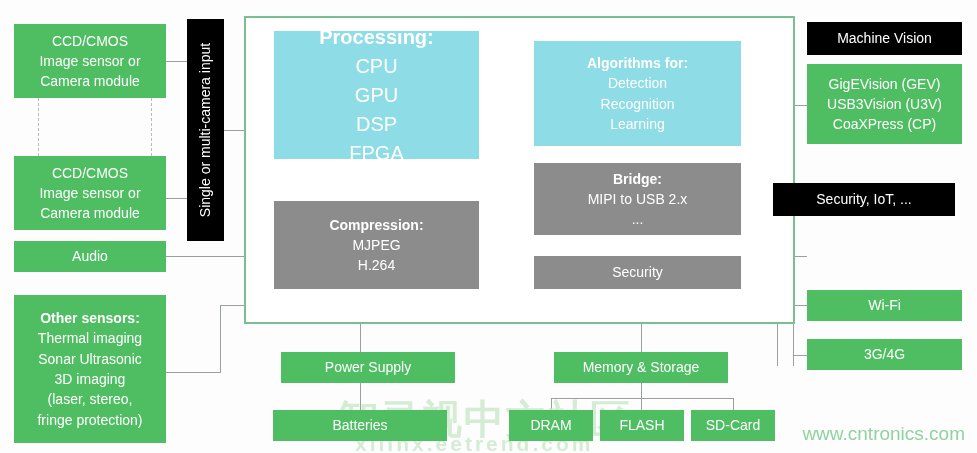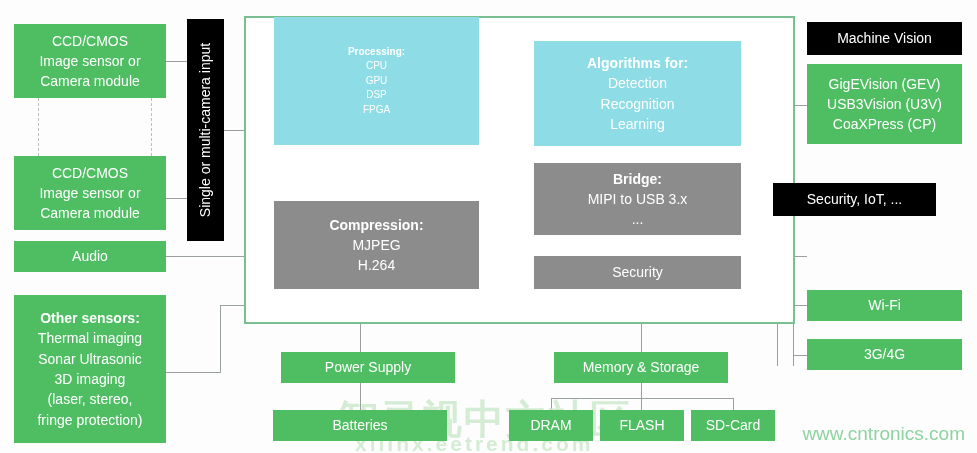--- a/index.html
+++ b/index.html
@@ -153,21 +153,21 @@
     <span class="ln">Sonar Ultrasonic</span>
     <span class="ln">3D imaging</span>
     <span class="ln">(laser, stereo,</span>
     <span class="ln">fringe protection)</span>
   </div>
 
   <div id="cam-input-bar">
     <span>Single or multi-camera input</span>
   </div>
 
-  <div class="blk cyan" style="left:274px;top:17px;width:205px;height:128px;font-size:10px;">
+  <div class="blk cyan" style="left:274px;top:31px;width:205px;height:128px;font-size:20px;">
     <span class="ttl">Processing:</span>
     <span class="ln">CPU</span>
     <span class="ln">GPU</span>
     <span class="ln">DSP</span>
     <span class="ln">FPGA</span>
   </div>
 
   <div class="blk gray" style="left:274px;top:201px;width:205px;height:88px;font-size:14px;">
     <span class="ttl">Compression:</span>
     <span class="ln">MJPEG</span>
@@ -176,39 +176,39 @@
 
   <div class="blk cyan" style="left:534px;top:41px;width:207px;height:105px;font-size:14px;">
     <span class="ttl">Algorithms for:</span>
     <span class="ln">Detection</span>
     <span class="ln">Recognition</span>
     <span class="ln">Learning</span>
   </div>
 
   <div class="blk gray" style="left:534px;top:163px;width:207px;height:72px;font-size:14px;">
     <span class="ttl">Bridge:</span>
-    <span class="ln">MIPI to USB 3.x</span>
+    <span class="ln">MIPI to USB 2.x</span>
     <span class="ln">...</span>
   </div>
 
   <div class="blk gray" style="left:534px;top:256px;width:207px;height:33px;font-size:14px;">
     <span class="ln">Security</span>
   </div>
 
   <div class="blk black" style="left:807px;top:22px;width:155px;height:33px;font-size:14px;">
     <span class="ln">Machine Vision</span>
   </div>
 
   <div class="blk green" style="left:807px;top:64px;width:155px;height:80px;font-size:14px;">
     <span class="ln">GigEVision (GEV)</span>
     <span class="ln">USB3Vision (U3V)</span>
     <span class="ln">CoaXPress (CP)</span>
   </div>
 
-  <div class="blk black" style="left:773px;top:183px;width:163px;height:33px;font-size:14px;">
+  <div class="blk black" style="left:773px;top:183px;width:182px;height:33px;font-size:14px;">
     <span class="ln">Security, IoT, ...</span>
   </div>
 
 
   <div class="blk green" style="left:807px;top:290px;width:155px;height:31px;font-size:14px;">
     <span class="ln">Wi-Fi</span>
   </div>
 
   <div class="blk green" style="left:807px;top:339px;width:155px;height:31px;font-size:14px;">
     <span class="ln">3G/4G</span>

